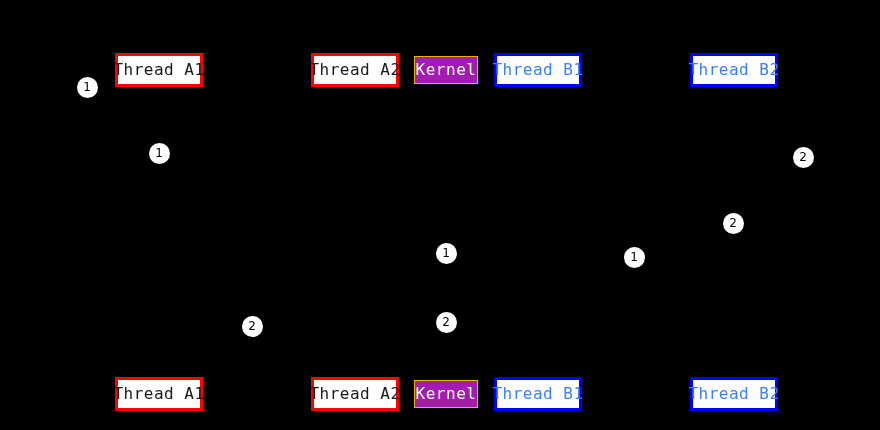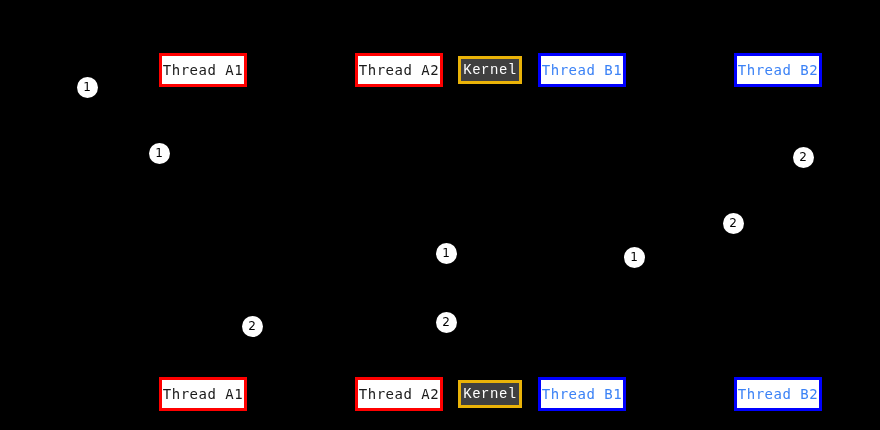--- a/index.html
+++ b/index.html
@@ -43,41 +43,39 @@
   .msg-head.right { border-left: 8px solid #000000; }
 
   
   .participant {
     position: absolute;
     box-sizing: border-box;
     display: flex;
     align-items: center;
     justify-content: center;
     height: 34px;
-    font-size: 14px;
+    font-size: 16px;
     letter-spacing: 0.5px;
     white-space: nowrap;
     line-height: 1;
-    margin-left: 44px;
   }
   .participant.red {
     background: #ffffff;
     border: 3px solid #ff0000;
     color: #1a1a1a;
   }
   .participant.blue-outline {
     background: #ffffff;
     border: 3px solid #0000ff;
     color: #3b82f6;
   }
   .participant.blue-solid {
-    background: #404040;
-    border: 3px solid #eab308;
+    background: #a21caf;
+    border: 1px solid #eab308;
     color: #ffffff;
-    font-family: Liberation Mono, monospace;
   }
 
   
   .badge {
     position: absolute;
     width: 21px;
     height: 21px;
     border-radius: 50%;
     background: #ffffff;
     color: #000000;

